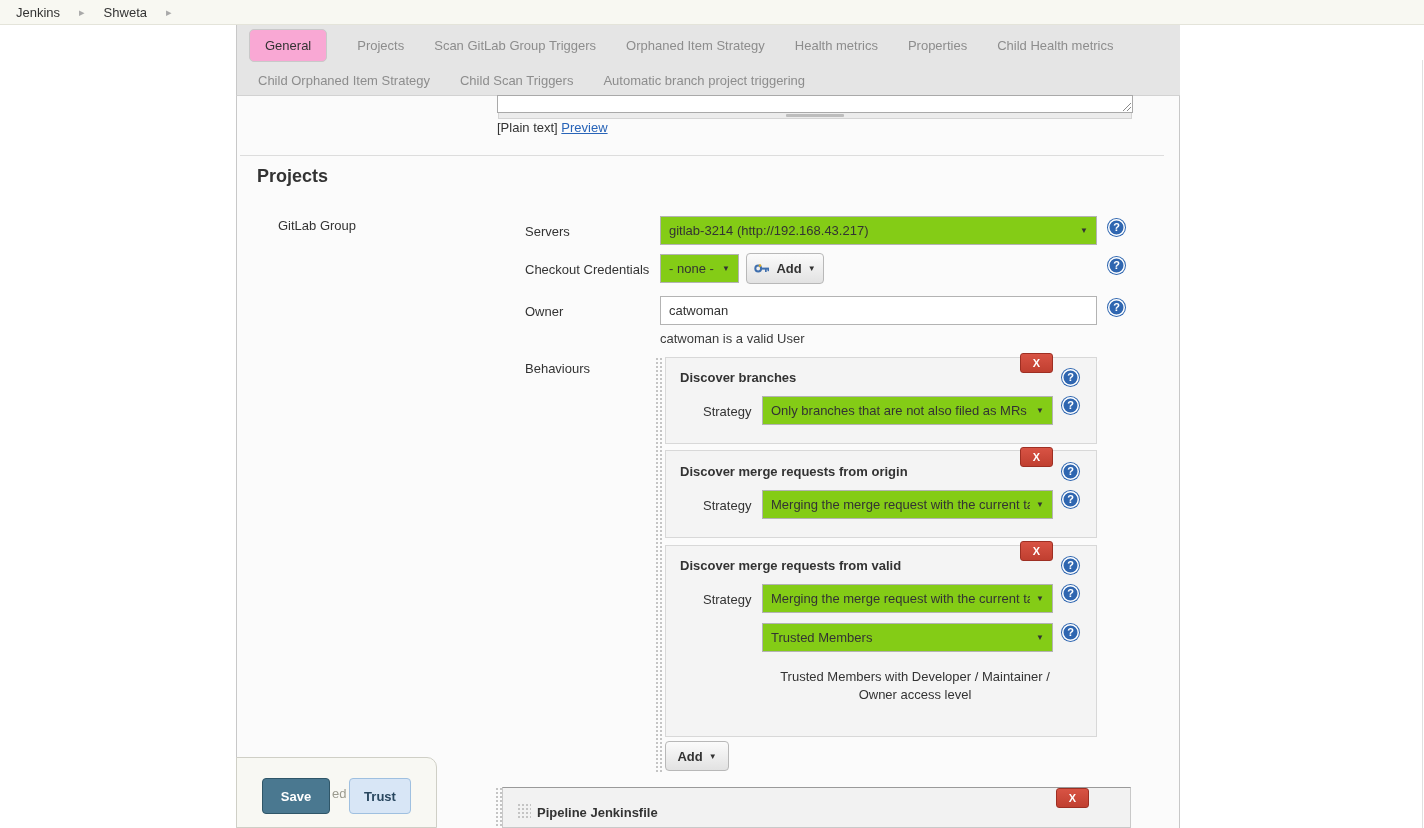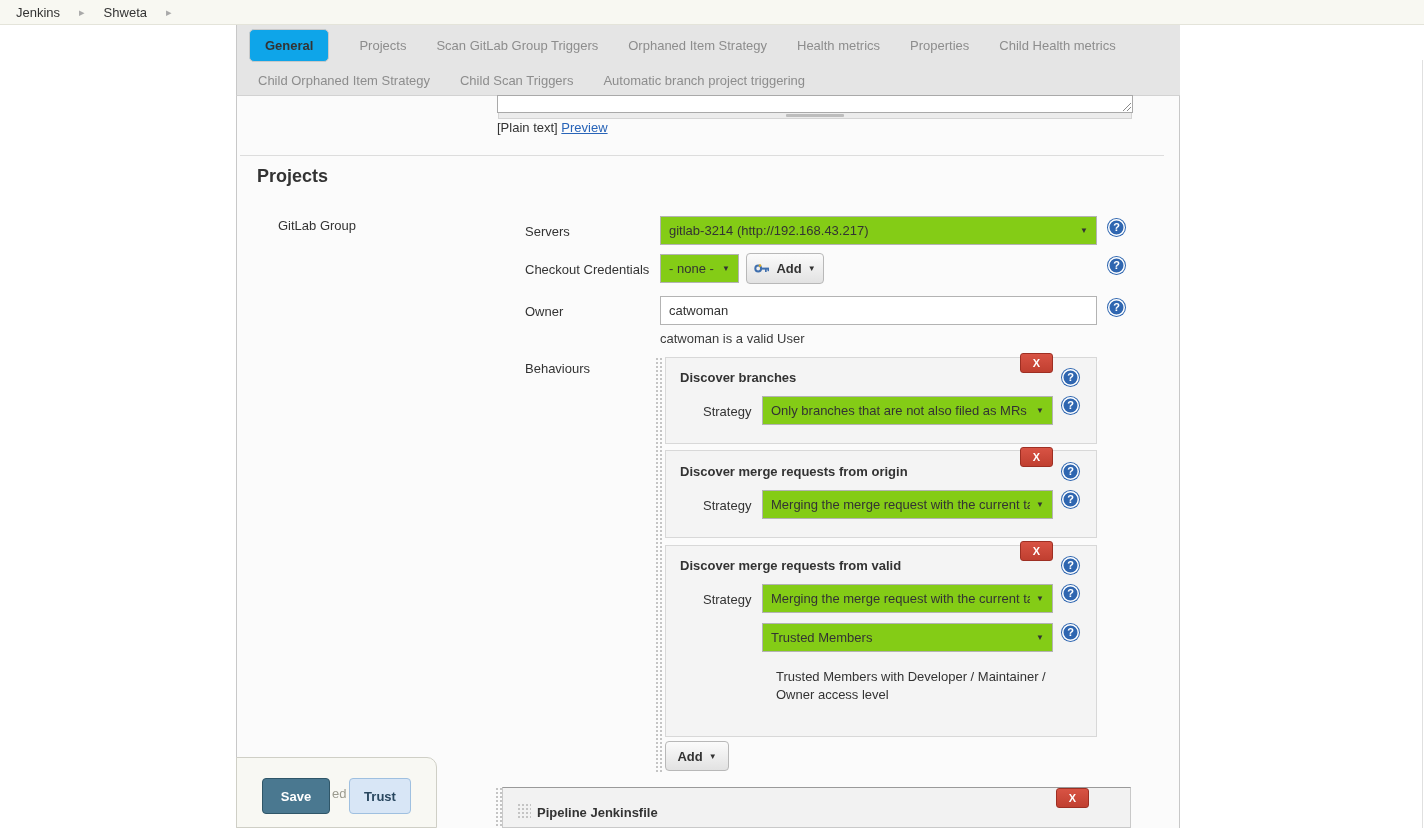--- a/index.html
+++ b/index.html
@@ -16,22 +16,22 @@
   .main-panel { position:absolute; left:236px; top:25px; width:944px; height:803px; background:#fbfbfb;
                 border-left:1px solid #c8c8c8; border-right:1px solid #c8c8c8; }
   .right-edge { position:absolute; left:1422px; top:60px; width:1px; height:768px; background:#e0e0e0; }
 
   
   .tab-header { position:absolute; left:236px; top:25px; width:944px; height:71px; background:#e5e5e5;
                 border-bottom:1px solid #d2d2d2; border-left:1px solid #c8c8c8; }
   .tab-row1 { display:flex; align-items:center; height:40px; padding-left:12px; gap:30px; }
   .tab-row2 { display:flex; align-items:center; height:31px; padding-left:21px; gap:30px; }
   .tab { font-size:13px; color:#8d8d8d; white-space:nowrap; cursor:pointer; }
-  .tab.active { background:#0ea5e9; border:1px solid #c9c9c9; border-radius:5px; padding:8px 15px;
-                color:#333; font-weight:bold; }
+  .tab.active { background:#f9a8d4; border:1px solid #c9c9c9; border-radius:5px; padding:8px 15px;
+                color:#333; font-weight:normal; }
 
   
   .ta { position:absolute; left:497px; top:95px; width:636px; height:18px; background:#fff;
         border:1px solid #a9a9a9; }
   .resize-grip { position:absolute; right:1px; bottom:1px; width:10px; height:10px;
         background:repeating-linear-gradient(135deg, transparent 0 2px, #8a8a8a 2px 3px);
         clip-path:polygon(100% 0, 100% 100%, 0 100%); cursor:nwse-resize; }
   .ta-handle { position:absolute; left:498px; top:113px; width:634px; height:6px; background:#ececec;
         border:1px solid #d4d4d4; border-top:none; cursor:ns-resize; }
   .ta-grip { width:58px; height:3px; background:#bdbdbd; margin:1px auto 0; border-radius:1px; }
@@ -64,21 +64,21 @@
   
   .gbtn { background:linear-gradient(#fbfbfb,#e2e2e2); border:1px solid #b8b8b8; border-radius:4px;
           color:#333; font-weight:bold; font-size:13px; display:flex; align-items:center;
           justify-content:center; gap:6px; cursor:pointer; position:absolute; }
   .gbtn .car { font-size:8px; color:#333; }
 
   .panel { position:absolute; background:#f4f4f4; border:1px solid #d8d8d8; }
   .panel-title { position:absolute; font-size:13px; font-weight:bold; color:#333; }
   .dots { position:absolute; background-image:radial-gradient(circle, #c4c4c4 1px, transparent 1.1px);
           background-size:4px 4px; cursor:grab; }
-  .desc-text { position:absolute; font-size:13px; color:#333; line-height:18px; }
+  .desc-text { position:absolute; font-size:13px; color:#333; line-height:18px;text-align:center; }
 
   
   .pipeline-panel { position:absolute; left:502px; top:787px; width:629px; height:41px; background:#f2f2f2;
           border:1px solid #c9c9c9; border-top:1px solid #9a9a9a; }
 
   
   .save-bar { position:absolute; left:236px; top:757px; width:201px; height:71px; background:#f8f8f3;
           border:1px solid #cfcfc6; border-top-right-radius:10px; z-index:4; }
   .save-btn { position:absolute; left:25px; top:20px; width:68px; height:36px; background:#4a7890;
           border:1px solid #2f5668; border-radius:4px; color:#ffffff; font-weight:bold; font-size:13px;

